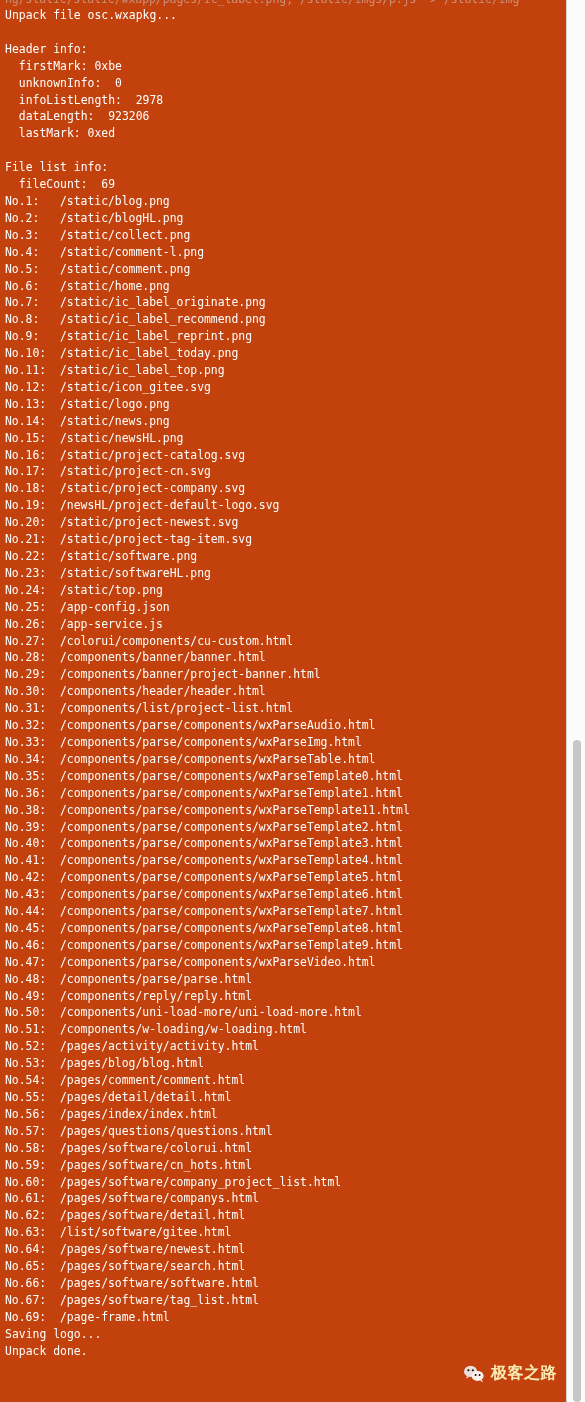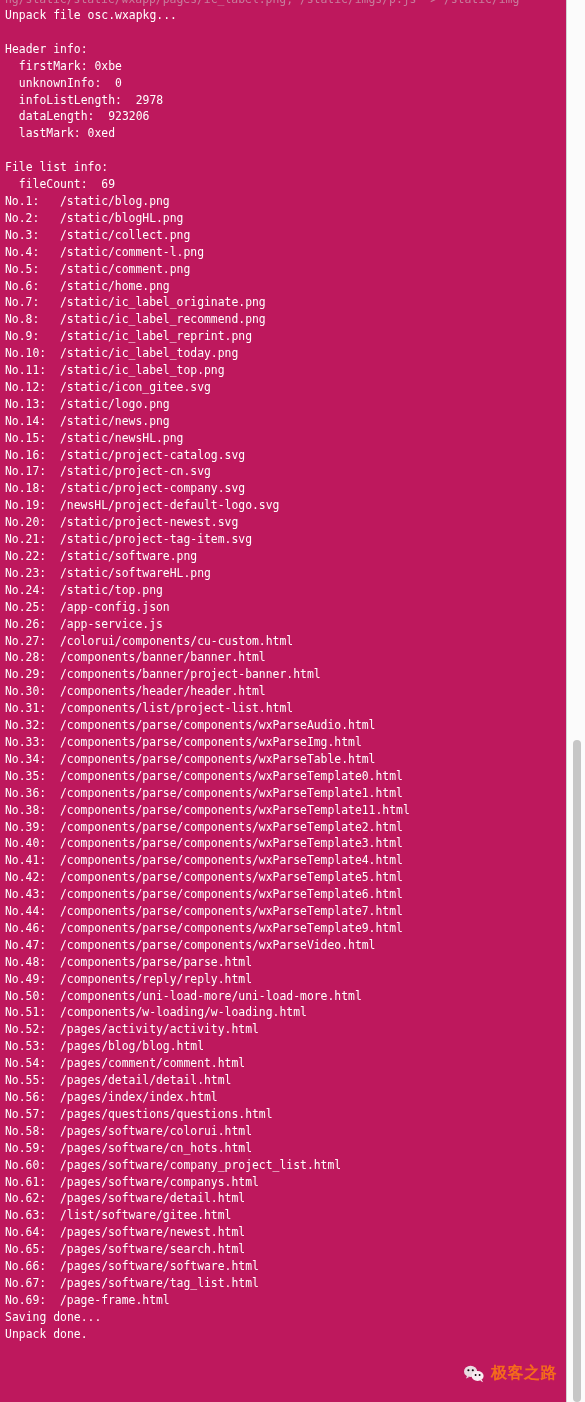--- a/index.html
+++ b/index.html
@@ -14,21 +14,21 @@
     position: relative;
     font-family: "DejaVu Sans Mono", "Liberation Mono", monospace;
   }
 
   #terminal {
     position: absolute;
     top: 0;
     left: 0;
     width: 566px;
     height: 1402px;
-    background: #be185d;
+    background: #c2410c;
     color: #ffffff;
     font-family: "DejaVu Sans Mono", "Liberation Mono", monospace;
     font-size: 11.4px;
     line-height: 16.92px;
     overflow: hidden;
     box-sizing: border-box;
     padding-left: 5px;
   }
 
   .line {
@@ -100,21 +100,21 @@
     position: absolute;
     right: 28px;
     bottom: 18px;
     display: flex;
     align-items: center;
     gap: 6px;
     opacity: 0.92;
     pointer-events: none;
   }
   #watermark .wm-text {
-    color: #f97316;
+    color: #fef9c3;
     font-family: "DejaVu Sans", "Liberation Sans", sans-serif;
     font-size: 16px;
     font-weight: 700;
     letter-spacing: 0.5px;
   }
   .wechat-glyph {
     display: block;
   }
 </style>
 </head>
@@ -179,20 +179,21 @@
       <div class="filerow"><span class="no">No.34:</span><span class="pathcell">/components/parse/components/wxParseTable.html</span></div>
       <div class="filerow"><span class="no">No.35:</span><span class="pathcell">/components/parse/components/wxParseTemplate0.html</span></div>
       <div class="filerow"><span class="no">No.36:</span><span class="pathcell">/components/parse/components/wxParseTemplate1.html</span></div>
       <div class="filerow"><span class="no">No.38:</span><span class="pathcell">/components/parse/components/wxParseTemplate11.html</span></div>
       <div class="filerow"><span class="no">No.39:</span><span class="pathcell">/components/parse/components/wxParseTemplate2.html</span></div>
       <div class="filerow"><span class="no">No.40:</span><span class="pathcell">/components/parse/components/wxParseTemplate3.html</span></div>
       <div class="filerow"><span class="no">No.41:</span><span class="pathcell">/components/parse/components/wxParseTemplate4.html</span></div>
       <div class="filerow"><span class="no">No.42:</span><span class="pathcell">/components/parse/components/wxParseTemplate5.html</span></div>
       <div class="filerow"><span class="no">No.43:</span><span class="pathcell">/components/parse/components/wxParseTemplate6.html</span></div>
       <div class="filerow"><span class="no">No.44:</span><span class="pathcell">/components/parse/components/wxParseTemplate7.html</span></div>
+      <div class="filerow"><span class="no">No.45:</span><span class="pathcell">/components/parse/components/wxParseTemplate8.html</span></div>
       <div class="filerow"><span class="no">No.46:</span><span class="pathcell">/components/parse/components/wxParseTemplate9.html</span></div>
       <div class="filerow"><span class="no">No.47:</span><span class="pathcell">/components/parse/components/wxParseVideo.html</span></div>
       <div class="filerow"><span class="no">No.48:</span><span class="pathcell">/components/parse/parse.html</span></div>
       <div class="filerow"><span class="no">No.49:</span><span class="pathcell">/components/reply/reply.html</span></div>
       <div class="filerow"><span class="no">No.50:</span><span class="pathcell">/components/uni-load-more/uni-load-more.html</span></div>
       <div class="filerow"><span class="no">No.51:</span><span class="pathcell">/components/w-loading/w-loading.html</span></div>
       <div class="filerow"><span class="no">No.52:</span><span class="pathcell">/pages/activity/activity.html</span></div>
       <div class="filerow"><span class="no">No.53:</span><span class="pathcell">/pages/blog/blog.html</span></div>
       <div class="filerow"><span class="no">No.54:</span><span class="pathcell">/pages/comment/comment.html</span></div>
       <div class="filerow"><span class="no">No.55:</span><span class="pathcell">/pages/detail/detail.html</span></div>
@@ -204,21 +205,21 @@
       <div class="filerow"><span class="no">No.61:</span><span class="pathcell">/pages/software/companys.html</span></div>
       <div class="filerow"><span class="no">No.62:</span><span class="pathcell">/pages/software/detail.html</span></div>
       <div class="filerow"><span class="no">No.63:</span><span class="pathcell">/list/software/gitee.html</span></div>
       <div class="filerow"><span class="no">No.64:</span><span class="pathcell">/pages/software/newest.html</span></div>
       <div class="filerow"><span class="no">No.65:</span><span class="pathcell">/pages/software/search.html</span></div>
       <div class="filerow"><span class="no">No.66:</span><span class="pathcell">/pages/software/software.html</span></div>
       <div class="filerow"><span class="no">No.67:</span><span class="pathcell">/pages/software/tag_list.html</span></div>
       <div class="filerow"><span class="no">No.69:</span><span class="pathcell">/page-frame.html</span></div>
     </div>
 
-  <div class="line">Saving done...</div>
+  <div class="line">Saving logo...</div>
 
   <div class="line">Unpack done.</div>
 </div>
 
 <div id="scrollbar-track">
   <div id="scrollbar-thumb"></div>
 </div>
 
 <div id="watermark">
   <span>

